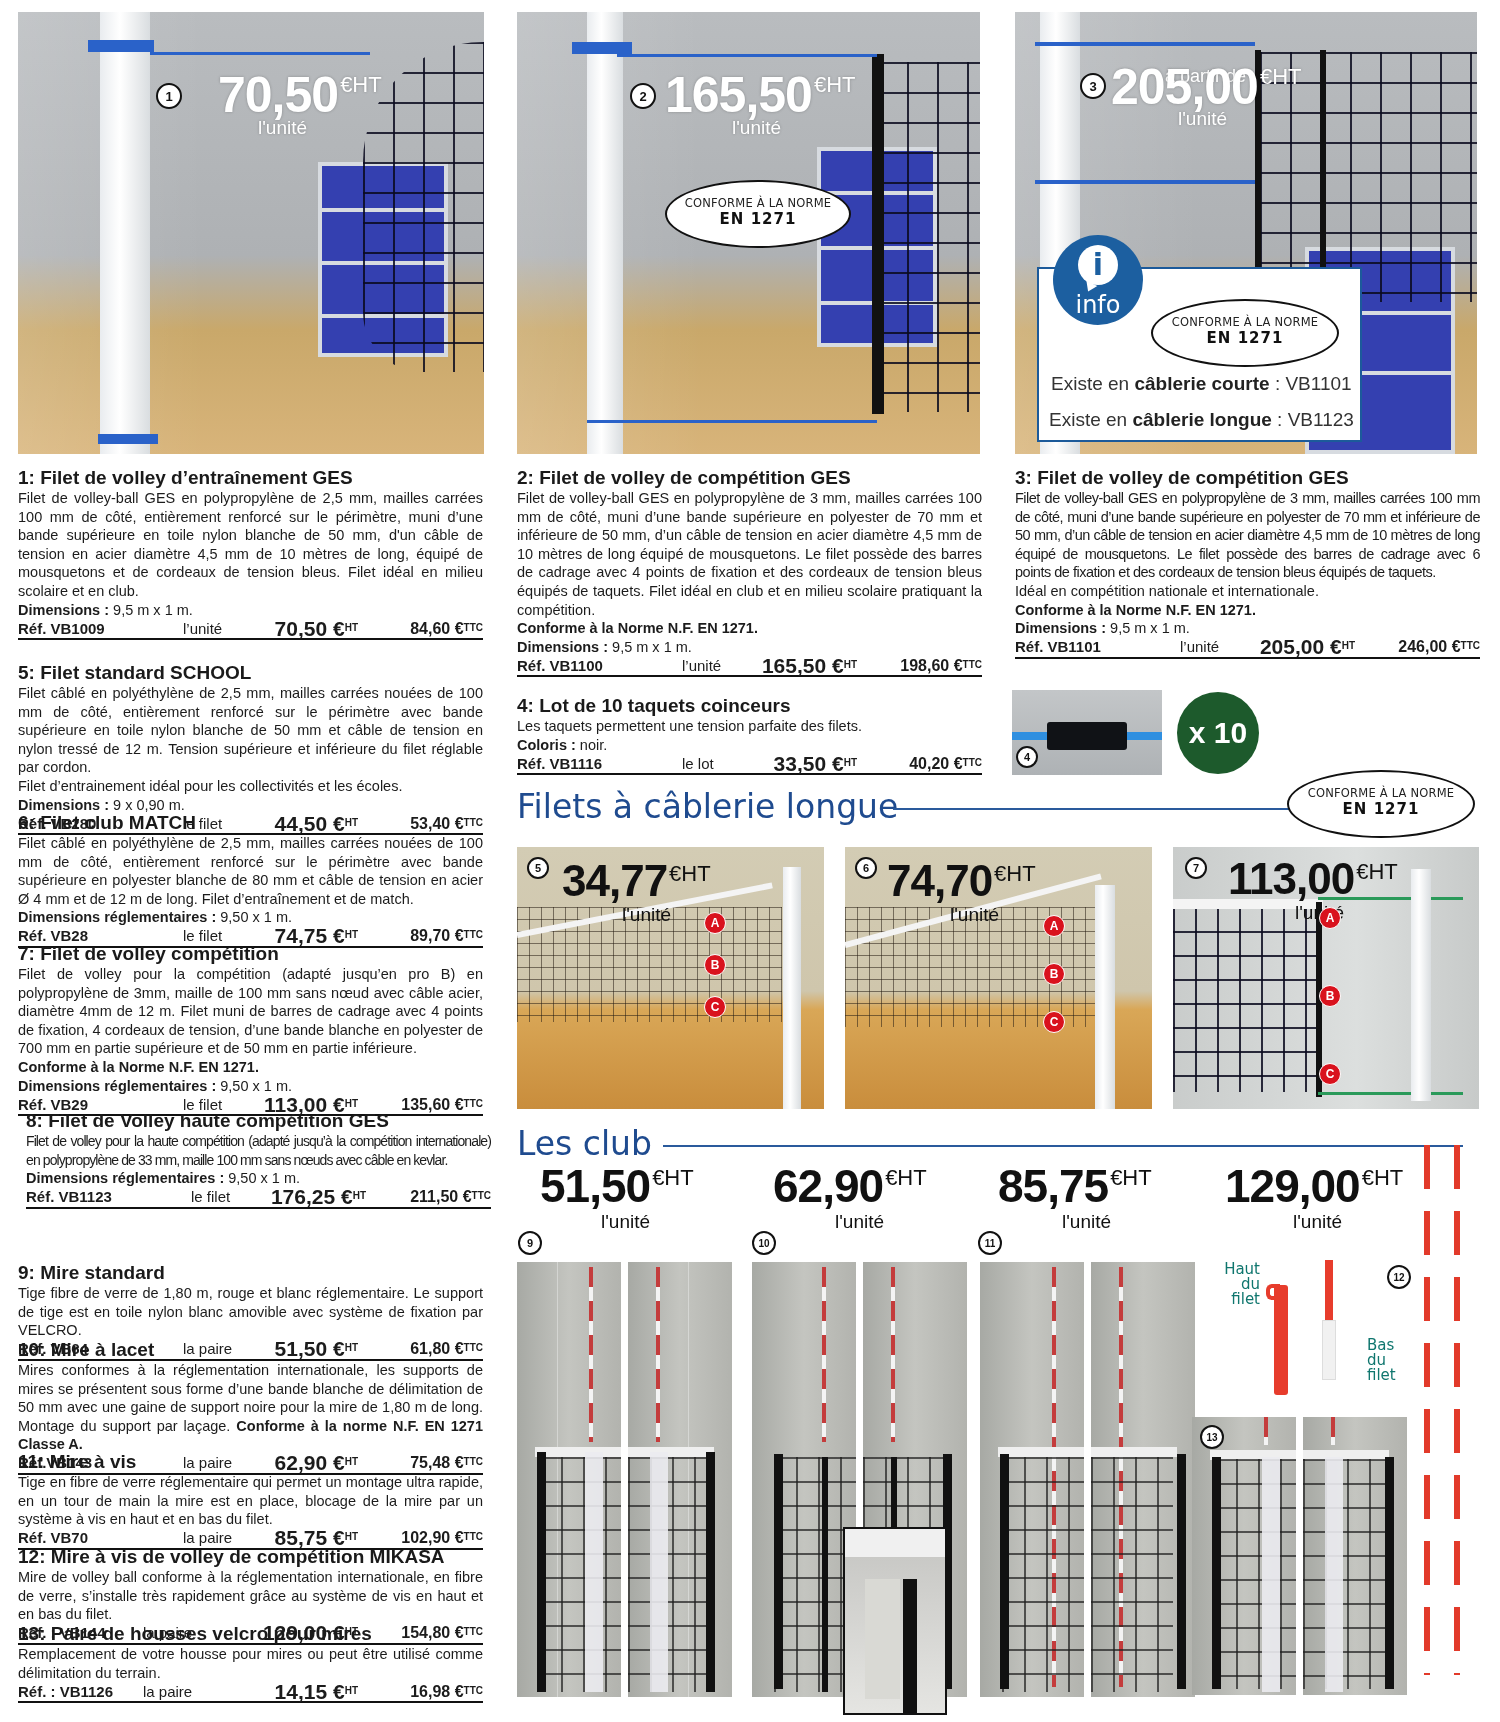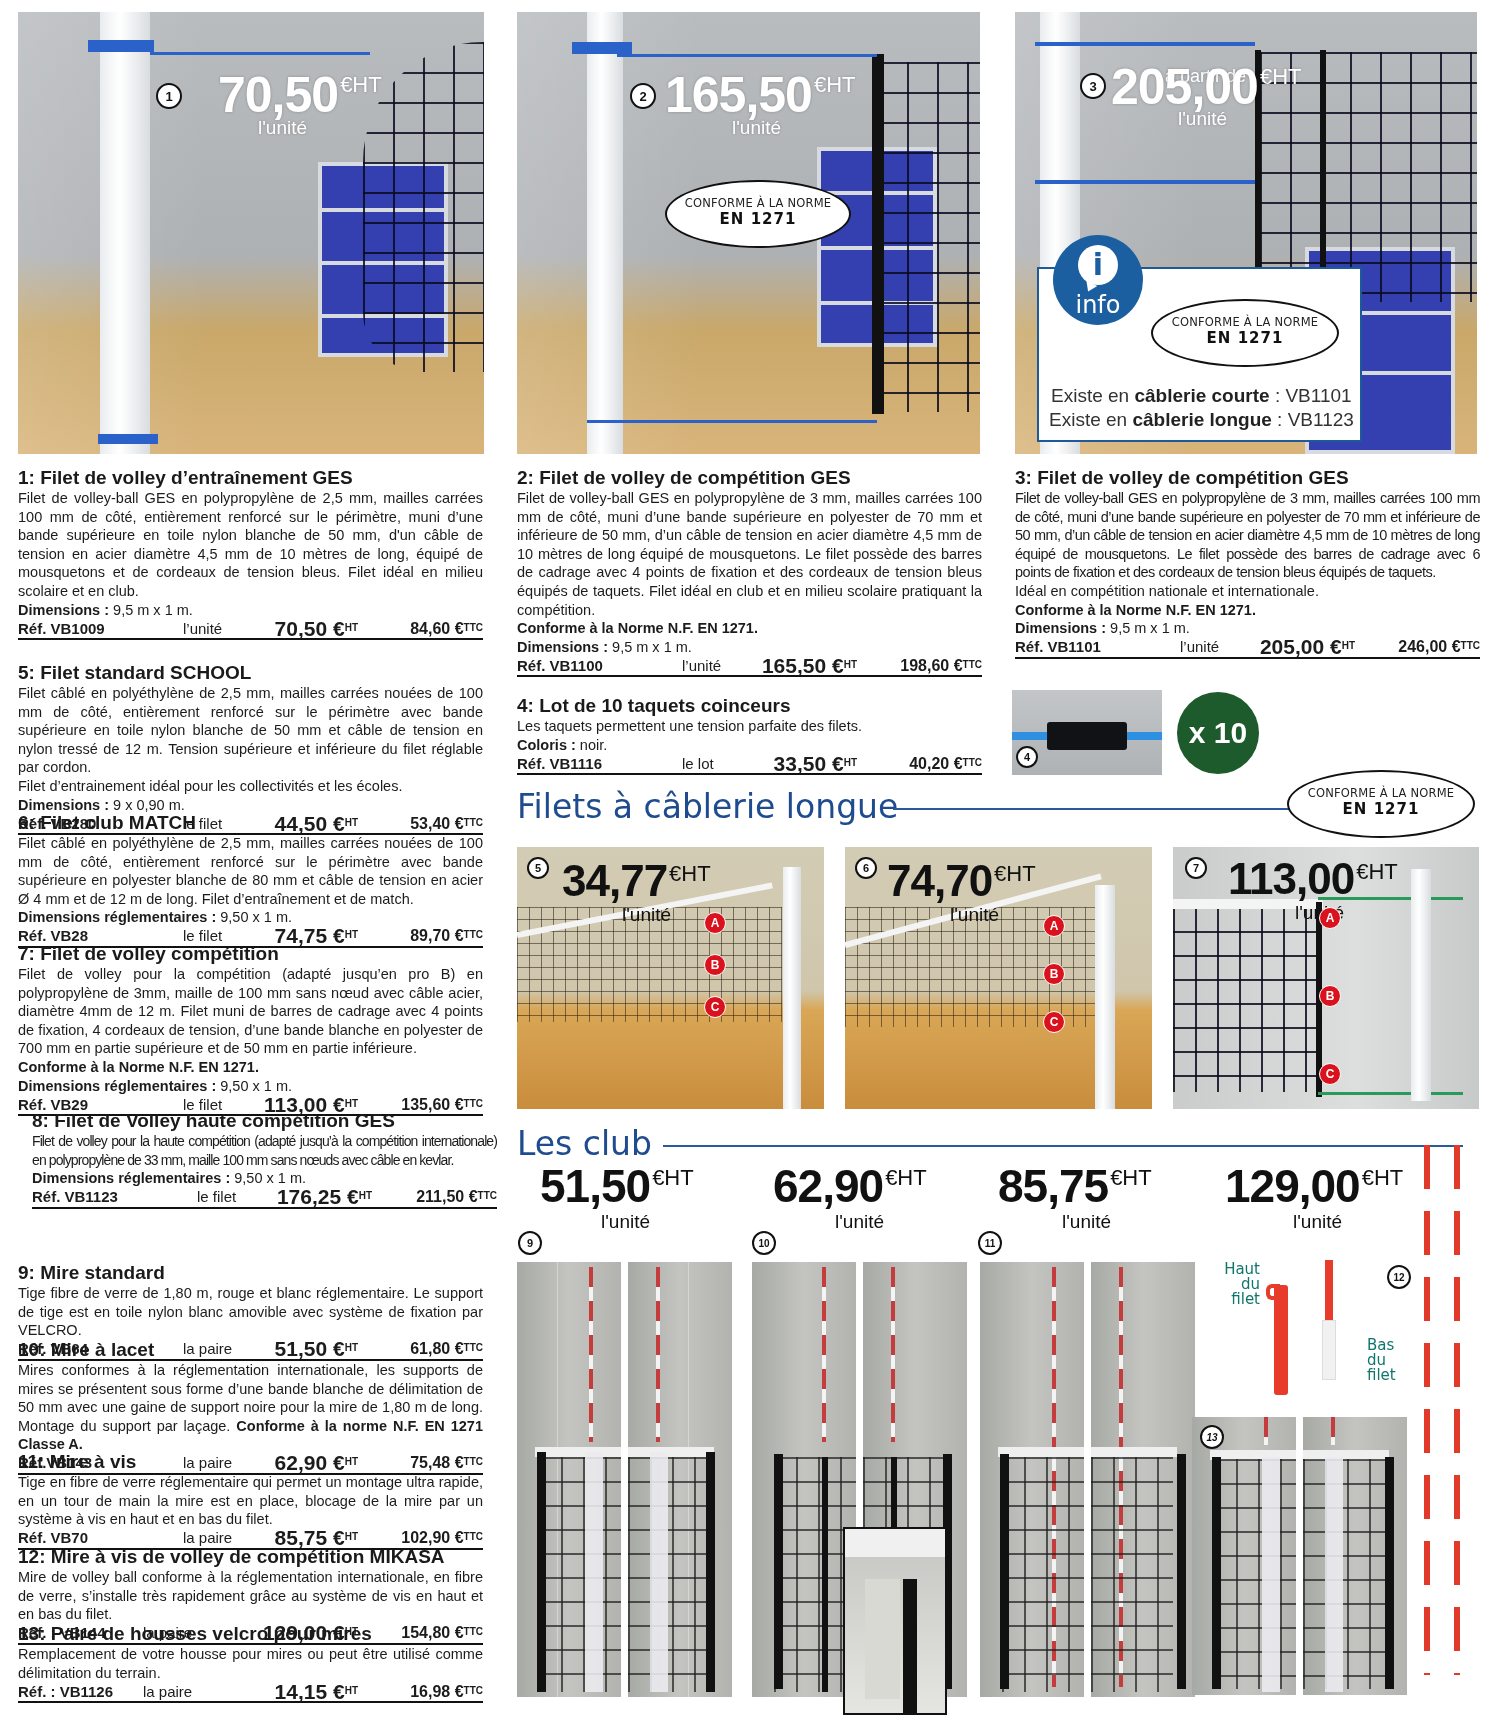--- a/index.html
+++ b/index.html
@@ -54,21 +54,21 @@
   .info-circle .i { position:absolute; left:25px; top:10px; width:40px; height:40px; border-radius:50%; background:#fff; color:#1c5fa0; font-weight:bold; font-size:30px; line-height:40px; font-family:"DejaVu Sans", sans-serif; }
   .info-circle .i::after { content:""; position:absolute; left:6px; bottom:-7px; border-left:6px solid transparent; border-right:6px solid transparent; border-top:9px solid #fff; transform: rotate(25deg); }
   .info-circle .lbl { position:absolute; left:0; right:0; top:56px; font-size:24px; font-family:"DejaVu Sans", sans-serif; }
   .exist { position:absolute; font-size:19px; color:#333; white-space:nowrap; }
   .exist b { color:#222; }
 
   .abc { position:absolute; width:22px; height:22px; border-radius:50%; background:#d9121d; color:#fff; font-weight:bold; font-size:12px; display:flex; align-items:center; justify-content:center; border:1.5px solid #fff; }
 
   .x10 { position:absolute; width:82px; height:82px; border-radius:50%; background:#1d5a2c; color:#fff; font-weight:bold; font-size:30px; display:flex; align-items:center; justify-content:center; }
 
-  .mire-photo { position:absolute; overflow:hidden; background: linear-gradient(90deg, #a7a9a4, #c4c5c0 50%, #b2b3ae); font-style: italic; }
+  .mire-photo { position:absolute; overflow:hidden; background: linear-gradient(90deg, #a7a9a4, #c4c5c0 50%, #b2b3ae); }
   .mire-photo .seam { position:absolute; top:0; bottom:0; width:1px; background:rgba(255,255,255,0.35); }
   .rod { position:absolute; width:4px; background: repeating-linear-gradient(180deg, #c43c3c 0 20px, #f4f4f4 20px 34px); }
   .rod.white-rod { background: repeating-linear-gradient(180deg, #e23a2a 0 44px, #ffffff 44px 66px); width:6px; }
   .mire-net { position:absolute; background-image:
       linear-gradient(90deg, rgba(30,30,30,0.7) 2px, transparent 2px),
       linear-gradient(180deg, rgba(30,30,30,0.7) 2px, transparent 2px);
       background-size: 22px 24px; }
   .mire-bar { position:absolute; width:9px; background:#111; }
   .mire-top { position:absolute; height:10px; background:#efefef; }
   .mire-sleeve { position:absolute; width:18px; background:rgba(235,235,240,0.9); }
@@ -131,21 +131,21 @@
   <div class="price-unit white" style="left:150px; top:31px; font-size:18px;margin-top:24px;">à partir de</div>
   <div class="num-badge" style="left:65px; top:61px;">3</div>
   <div class="price-big white" style="left:96px; top:50px; font-size:50px;"><span>205,00</span><span class="cur">€HT</span></div>
   <div class="price-unit white" style="left:163px; top:97px;">l'unité</div>
 
   <div class="info-box" style="left:22px; top:255px; width:325px; height:175px;">
     <div class="oval" style="left:112px; top:30px; width:188px; height:68px; padding-top:14px;">
       <span class="l1">CONFORME À LA NORME</span>
       <span class="l2">EN 1271</span>
     </div>
-    <div class="exist" style="left:12px; top:116px;"><span>Existe en </span><b>câblerie courte</b><span> : VB1101</span></div>
+    <div class="exist" style="left:12px; top:104px;"><span>Existe en </span><b>câblerie courte</b><span> : VB1101</span></div>
     <div class="exist" style="left:10px; top:140px;"><span>Existe en </span><b>câblerie longue</b><span> : VB1123</span></div>
   </div>
   <div class="info-circle" style="left:38px; top:223px;">
     <div class="i">i</div>
     <div class="lbl">info</div>
   </div>
 </div>
 
 <div class="prod" style="left:18px; top:467px; width:465px;">
   <h3>1: Filet de volley d’entraînement GES</h3>
@@ -282,21 +282,21 @@
   <div class="b">Conforme à la Norme N.F. EN 1271.</div>
   <div><span class="b">Dimensions réglementaires :</span><span> 9,50 x 1 m.</span></div>
   <div class="refrow">
     <span class="ref">Réf. VB29</span>
     <span class="unit">le filet</span>
     <span class="ht"><span>113,00 €</span><sup>HT</sup></span>
     <span class="ttc"><span>135,60 €</span><sup>TTC</sup></span>
   </div>
 </div>
 
-<div class="prod" style="left:32px; top:1110px; width:465px;">
+<div class="prod" style="left:26px; top:1110px; width:465px;">
   <h3>8: Filet de Volley haute compétition GES</h3>
   <p class="condensed" style="letter-spacing:-0.9px; font-size:14px;">Filet de volley pour la haute compétition (adapté jusqu’à la compétition internationale) en polypropylène de 33 mm, maille 100 mm sans nœuds avec câble en kevlar.</p>
   <div><span class="b">Dimensions réglementaires :</span><span> 9,50 x 1 m.</span></div>
   <div class="refrow">
     <span class="ref">Réf. VB1123</span>
     <span class="unit">le filet</span>
     <span class="ht"><span>176,25 €</span><sup>HT</sup></span>
     <span class="ttc"><span>211,50 €</span><sup>TTC</sup></span>
   </div>
 </div>

